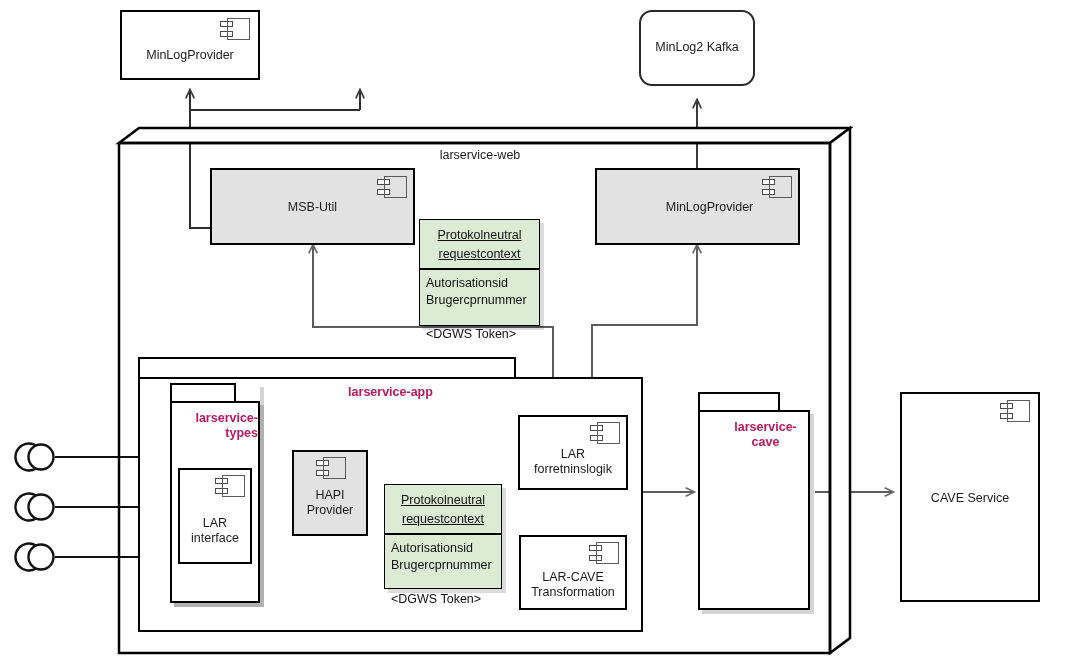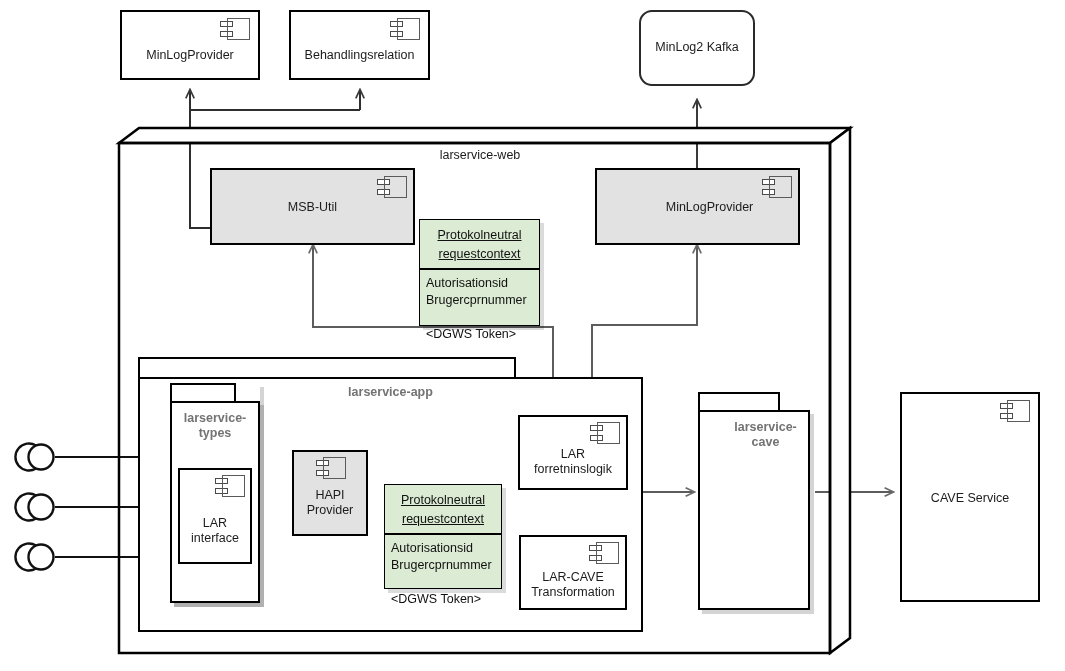--- a/index.html
+++ b/index.html
@@ -23,21 +23,21 @@
                border:1.4px solid #5a5a5a;background:transparent;box-sizing:border-box;}
   .cicon .tab{position:absolute;left:0;width:13px;height:6px;
               border:1.4px solid #4a4a4a;background:#fff;box-sizing:border-box;}
   .cicon .t1{top:3px;} .cicon .t2{top:13px;}
 
   
   .pkg{position:absolute;box-sizing:border-box;}
   .pkg .tab{position:absolute;border:2px solid #000;background:#fff;box-sizing:border-box;}
   .pkg .body{position:absolute;border:2px solid #000;background:#fff;box-sizing:border-box;}
   .pkg .pname{position:absolute;left:0;right:0;text-align:center;font-weight:bold;
-              font-size:12.5px;color:#737373;line-height:1.2;}
+              font-size:12.5px;color:#be185d;line-height:1.2;}
 
   
   .note{position:absolute;border:1.8px solid #000;background:#dcebd3;box-sizing:border-box;
         box-shadow:4px 4px 0 0 rgba(0,0,0,0.14);}
   .note .head{border-bottom:2px solid #000;text-align:center;padding:5px 4px 6px 4px;}
   .note .head span{text-decoration:underline;font-size:12.5px;color:#111;line-height:1.25;}
   .note .bodytxt{padding:5px 6px 6px 6px;font-size:12.5px;color:#111;line-height:1.35;
                  text-align:left;white-space:pre-line;}
 
   
@@ -151,21 +151,21 @@
 
   <div class="pkg" style="left:138px;top:357px;width:505px;height:275px;">
     <div class="tab" style="left:0;top:0;width:378px;height:22px;"></div>
     <div class="body" style="left:0;top:20px;width:505px;height:255px;"></div>
     <div class="pname" style="top:28px;left:100px;right:100px;">larservice-app</div>
   </div>
 
   <div class="pkg shadow" style="left:170px;top:383px;width:90px;height:220px;">
     <div class="tab" style="left:0;top:0;width:66px;height:20px;"></div>
     <div class="body" style="left:0;top:18px;width:90px;height:202px;box-shadow:4px 4px 0 0 rgba(0,0,0,0.17);"></div>
-    <div class="pname" style="top:28px;left:2px;right:2px;white-space:pre-line;">larservice-
+    <div class="pname" style="top:28px;left:2px;right:2px;white-space:pre-line;text-align:right;">larservice-
 types</div>
   </div>
 
   <div class="node comp" style="left:178px;top:468px;width:74px;height:96px;">
     <div class="cicon" style="right:5px;top:5px;">
       <div class="tab t1"></div>
         <div class="tab t2"></div>
         <div class="body"></div>
     </div>
     <div class="clabel" style="top:46px;white-space:pre-line;">LAR
@@ -222,28 +222,20 @@
 
   <div class="node comp" style="left:120px;top:10px;width:140px;height:70px;">
     <div class="cicon" style="right:8px;top:6px;">
       <div class="tab t1"></div>
         <div class="tab t2"></div>
         <div class="body"></div>
     </div>
     <div class="clabel" style="top:36px;">MinLogProvider</div>
   </div>
 
-  <div class="node comp" style="left:289px;top:10px;width:141px;height:70px;">
-    <div class="cicon" style="right:8px;top:6px;">
-      <div class="tab t1"></div>
-        <div class="tab t2"></div>
-        <div class="body"></div>
-    </div>
-    <div class="clabel" style="top:36px;">Behandlingsrelation</div>
-  </div>
 
   <div class="node rbox" style="left:639px;top:10px;width:116px;height:76px;">
     <div class="ctr">MinLog2 Kafka</div>
   </div>
 
   <div class="node comp" style="left:900px;top:392px;width:140px;height:210px;">
     <div class="cicon" style="right:8px;top:6px;">
       <div class="tab t1"></div>
         <div class="tab t2"></div>
         <div class="body"></div>

